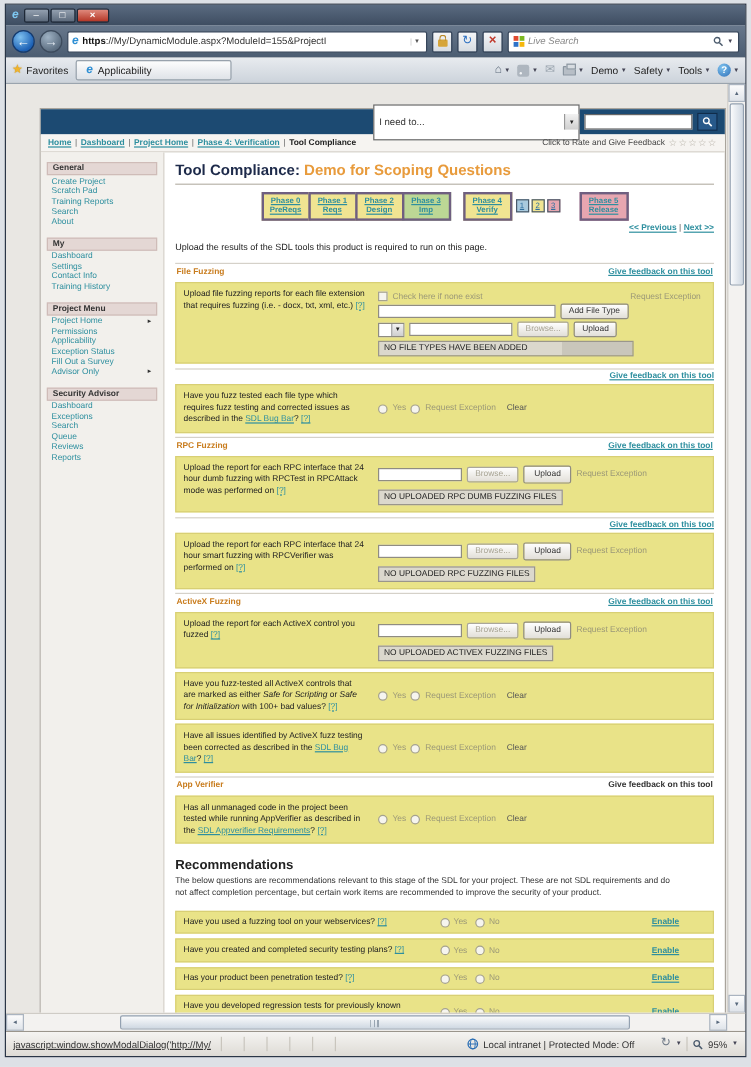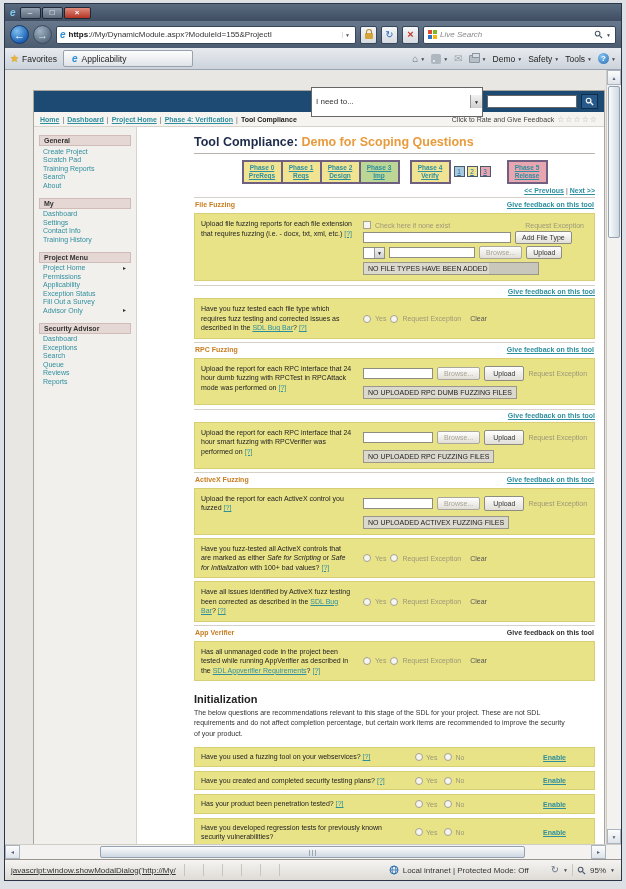--- a/index.html
+++ b/index.html
@@ -116,21 +116,21 @@
 
   .bodyrow { display:flex; align-items:stretch; }
   .sidebar { flex:0 0 103px; background:#f2f0ec; border-right:1px solid #d8d4cd; padding:8px 5px 10px; }
   .sb-head { background:#e4d7d4; border:1px solid #cfbcb8; padding:1px 4px; font-size:7px;
     font-weight:bold; color:#333; margin-top:9px; }
   .sb-head.first { margin-top:0; }
   .sb-link { display:flex; justify-content:space-between; align-items:center; color:#2e8f9f;
     font-size:7px; padding:1.5px 4px 0; cursor:pointer; }
   .sb-arrow { color:#333; font-size:5px; }
 
-  .main { flex:1; padding:8px 9px 10px; overflow:hidden;margin-left:48px; }
+  .main { flex:1; padding:8px 9px 10px; overflow:hidden; }
   .h1 { font-size:12.5px; font-weight:bold; }
   .h1-prefix { color:#1d2a4a; }
   .h1-project { color:#e89b3c; }
   .titlehr { border:none; border-top:1px solid #b9b4aa; margin:4px 0 6px; }
 
   .phases { display:flex; justify-content:center; align-items:flex-start; margin:2px 0 3px; }
   .phase { width:41px; border:2px solid #6f5f80; background:#f0e492; text-align:center;
     font-size:6.5px; line-height:1.25; padding:2px 0; }
   .phase.joined { margin-left:-2px; }
   .p-l1,.p-l2 { display:block; color:#2e8f9f; font-weight:bold; text-decoration:underline; }
@@ -432,20 +432,21 @@
             <span class="phase pink">
                 <span class="p-l1">Phase 5</span>
                 <span class="p-l2">Release</span>
               </span>
           </div>
 
           <div class="pagerline">
             <span class="plink">&lt;&lt; Previous</span><span class="psep">|</span><span class="plink">Next &gt;&gt;</span>
           </div>
 
+          <div class="introline">Upload the results of the SDL tools this product is required to run on this page.</div>
 
           <div class="sec-head">
             <span class="sec-title">File Fuzzing</span>
             <span class="feedback">Give feedback on this tool</span>
           </div>
 
           <div class="qrow">
             <span class="qtext"><span>Upload file fuzzing reports for each file extension that requires fuzzing (i.e. - docx, txt, xml, etc.)</span><span class="hint">[?]</span></span>
             <span class="qctrl">
               <span class="ctl-line">
@@ -576,21 +577,21 @@
               <span class="ctl-line">
                 <span class="radio"></span>
                   <span class="gray">Yes</span>
                 <span class="radio"></span>
                   <span class="gray">Request Exception</span>
                 <span class="clear-link">Clear</span>
               </span>
             </span>
           </div>
 
-          <div class="rec-h">Initialization</div>
+          <div class="rec-h">Recommendations</div>
           <div class="rec-intro">The below questions are recommendations relevant to this stage of the SDL for your project. These are not SDL requirements and do not affect completion percentage, but certain work items are recommended to improve the security of your product.</div>
 
           <div class="recrow">
             <span class="rec-text"><span>Have you used a fuzzing tool on your webservices?</span><span class="hint">[?]</span></span>
             <span class="rec-mid">
                 <span class="radio"></span>
                 <span>Yes</span>
                 <span class="radio"></span>
                 <span>No</span>
               </span>

